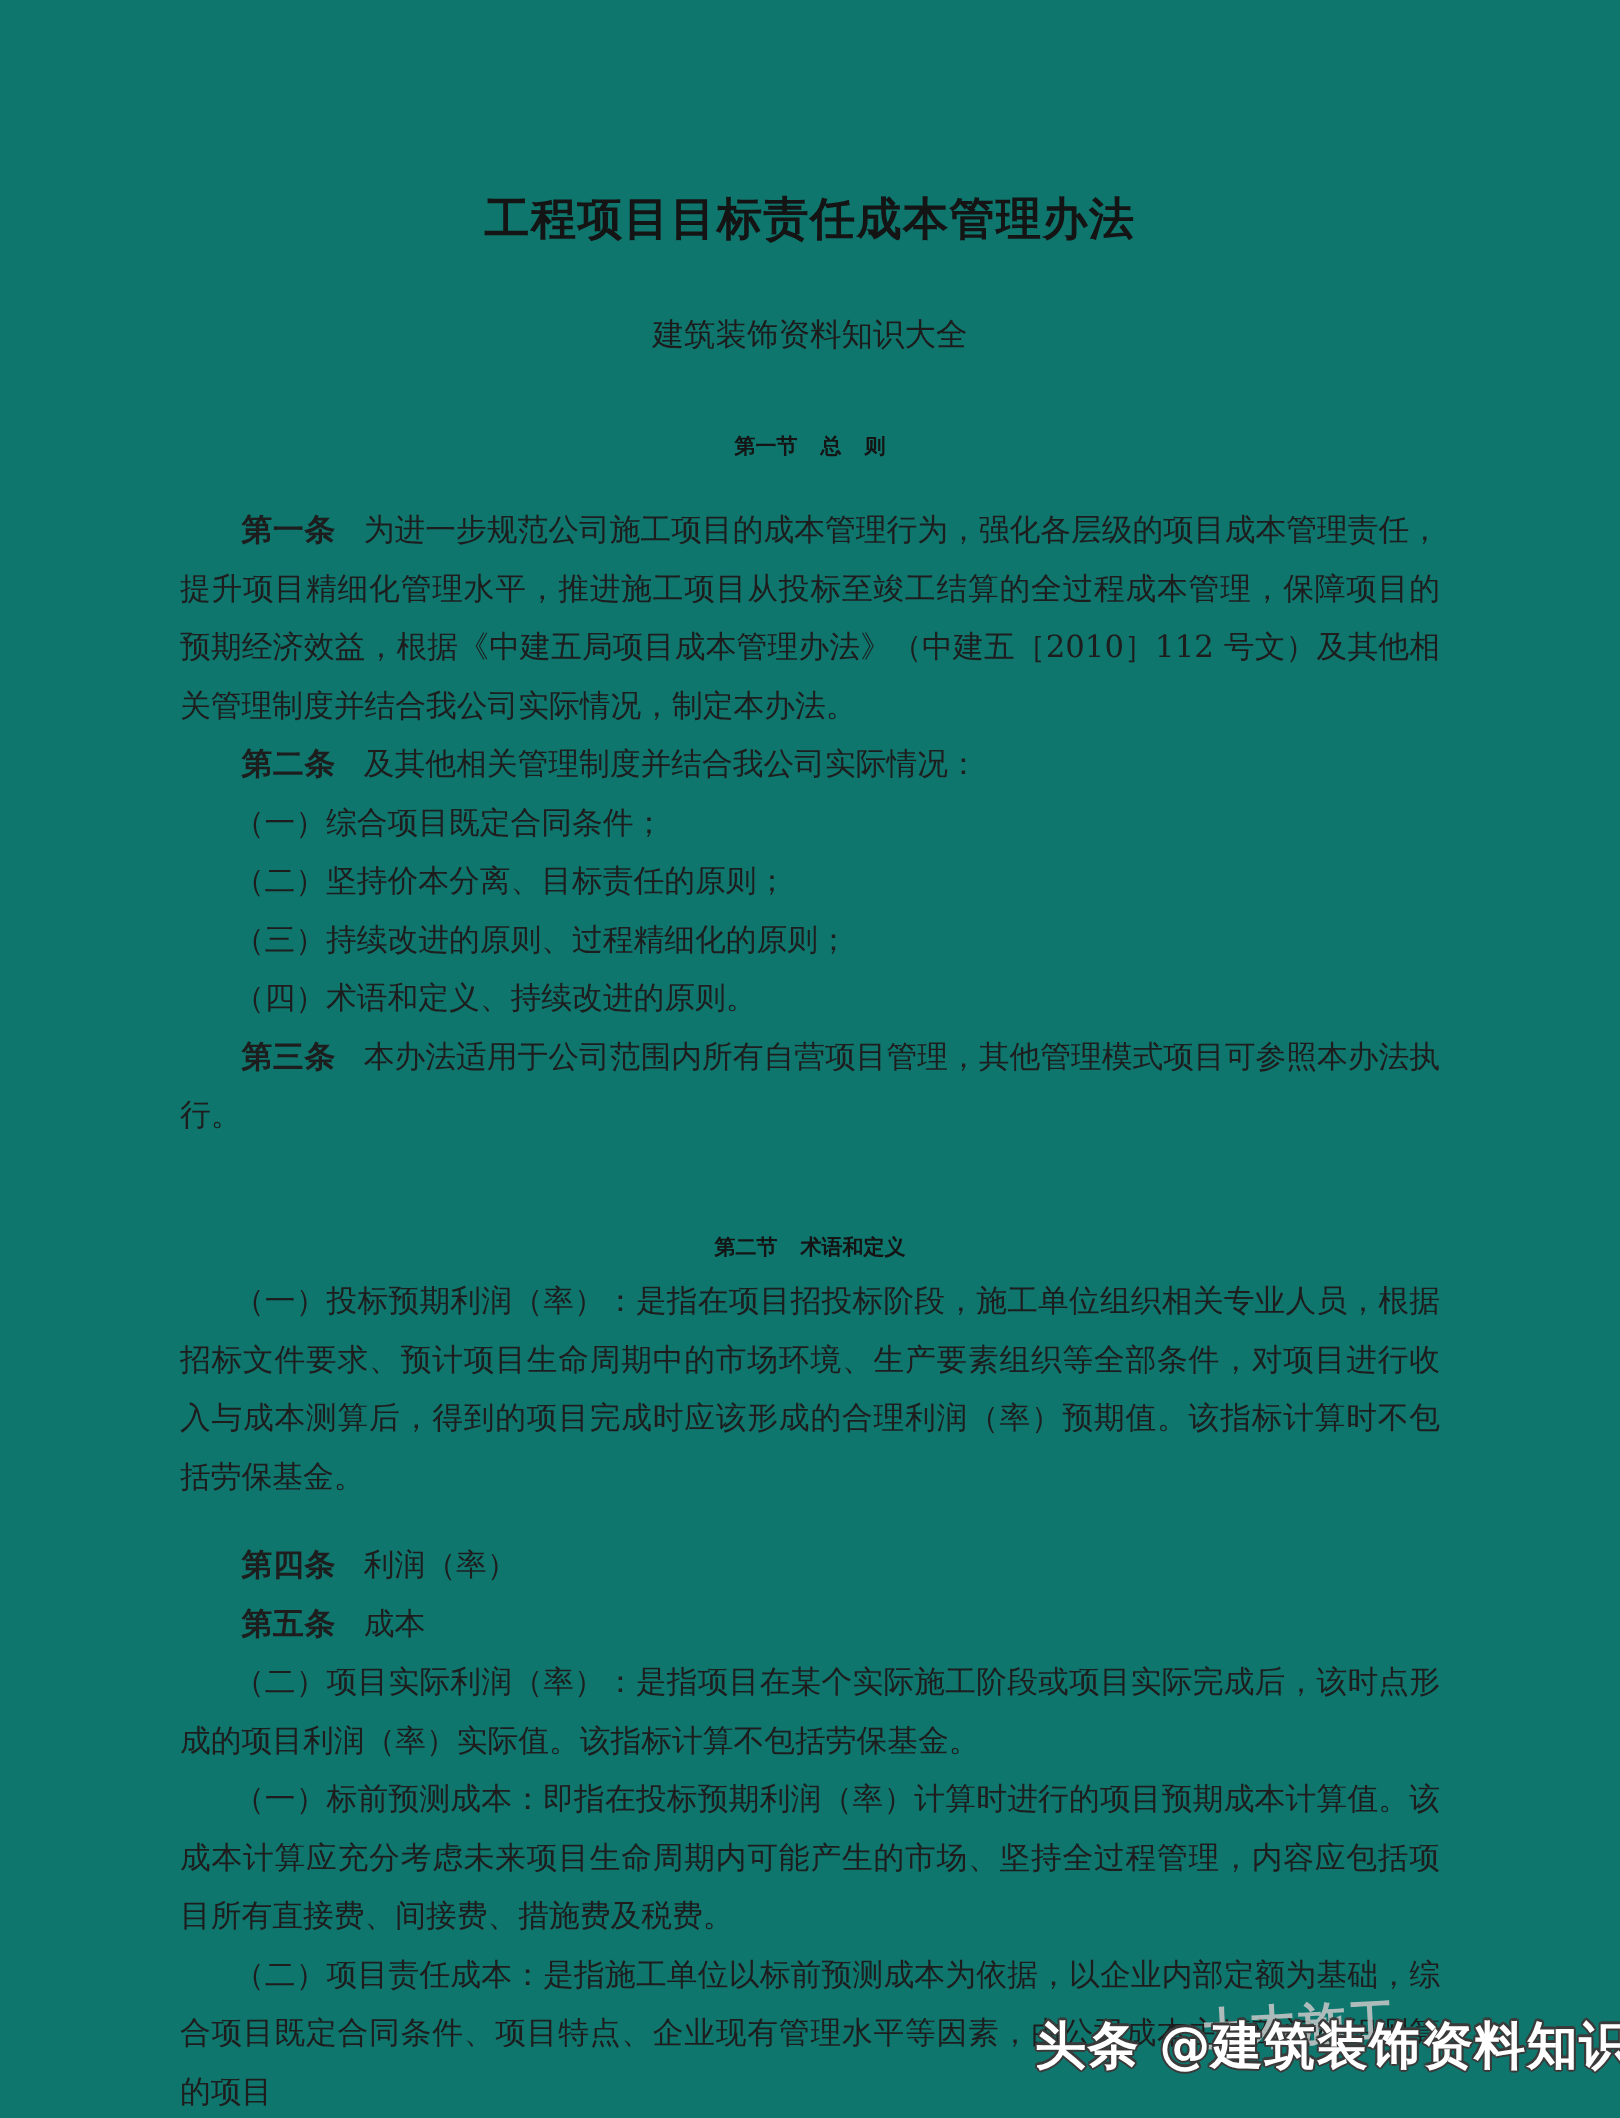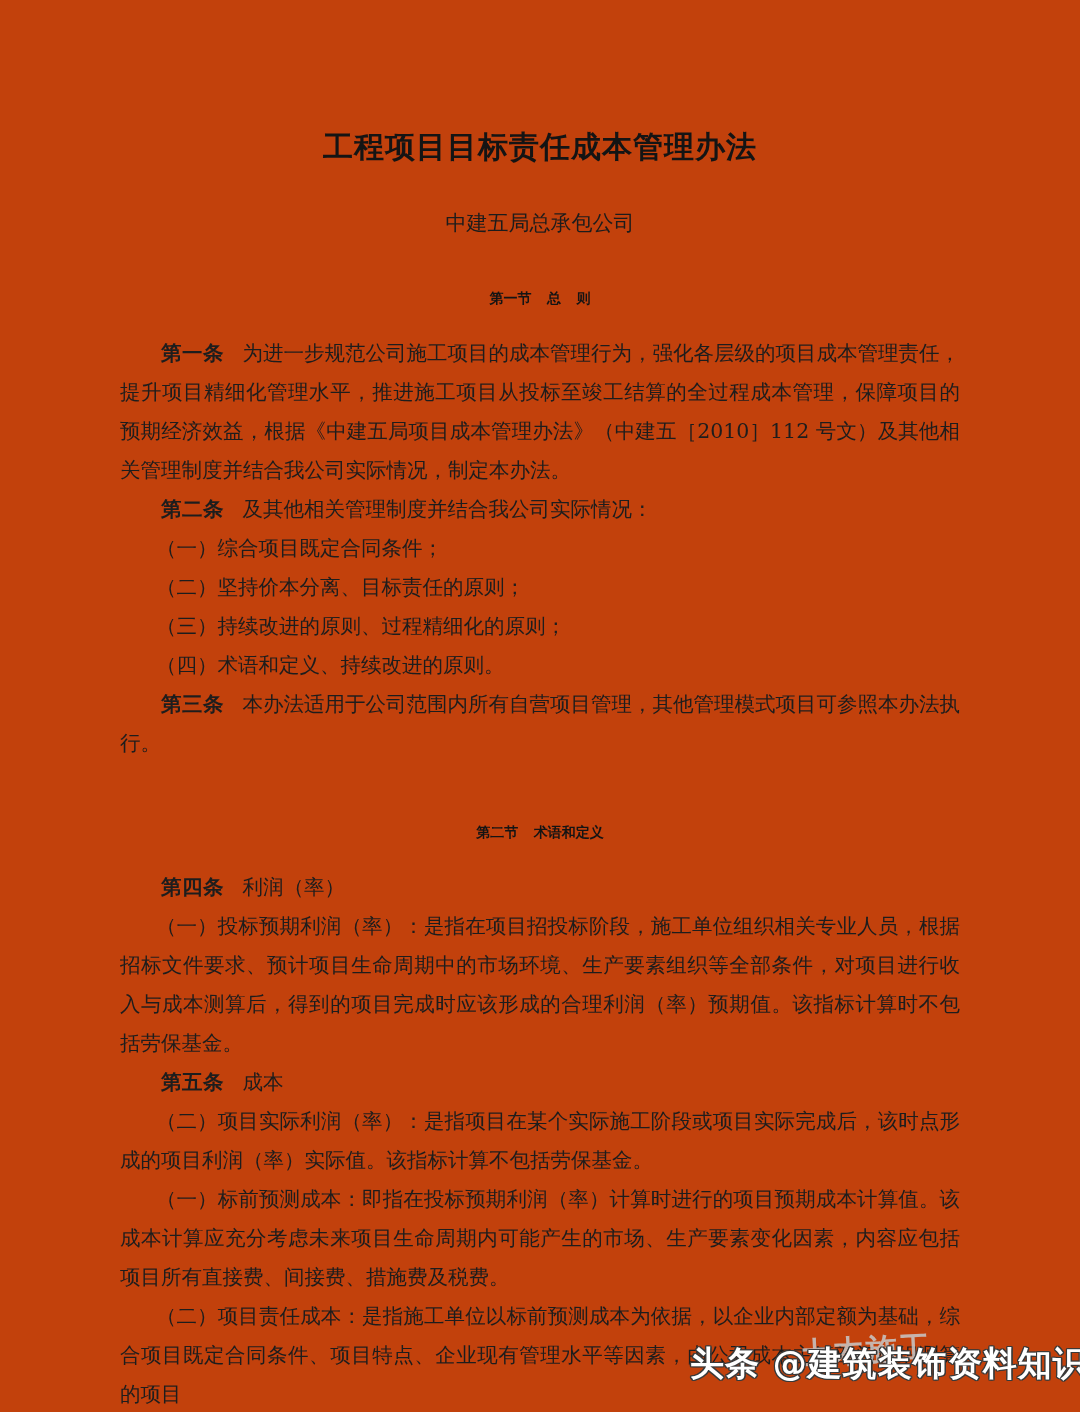--- a/index.html
+++ b/index.html
@@ -12,21 +12,21 @@
     height: 1412px;
     position: relative;
     overflow: hidden;
     font-family: "DejaVu Serif", "Liberation Serif", serif;
     color: #1a1a1a;
   }
 
   .page {
     position: absolute;
     inset: 0;
-    background: #c2410c;
+    background: #0f766e;
     text-decoration: underline;
   }
 
   .content {
     position: absolute;
     left: 120px;
     top: 0;
     width: 840px;
   }
 
@@ -141,45 +141,45 @@
 </style>
 </head>
 <body>
 
 <div class="page">
 
   <div class="content">
 
     <div class="doc-title">工程项目目标责任成本管理办法</div>
 
-    <div class="doc-subtitle">中建五局总承包公司</div>
+    <div class="doc-subtitle">建筑装饰资料知识大全</div>
 
     <div class="section-heading sec-1"><span>第一节</span><span class="gap-title-wide"></span><span>总</span><span class="gap-title-wide"></span><span>则</span></div>
 
     <p class="para indent p-first"><span class="art-label">第一条</span><span class="art-gap"></span><span>为进一步规范公司施工项目的成本管理行为，强化各层级的项目成本管理责任，提升项目精细化管理水平，推进施工项目从投标至竣工结算的全过程成本管理，保障项目的预期经济效益，根据《中建五局项目成本管理办法》（中建五［2010］112 号文）及其他相关管理制度并结合我公司实际情况，制定本办法。</span></p>
 
     <p class="para indent"><span class="art-label">第二条</span><span class="art-gap"></span><span>及其他相关管理制度并结合我公司实际情况：</span></p>
 
     <p class="para item">（一）综合项目既定合同条件；</p>
     <p class="para item">（二）坚持价本分离、目标责任的原则；</p>
     <p class="para item">（三）持续改进的原则、过程精细化的原则；</p>
     <p class="para item">（四）术语和定义、持续改进的原则。</p>
 
     <p class="para indent"><span class="art-label">第三条</span><span class="art-gap"></span><span>本办法适用于公司范围内所有自营项目管理，其他管理模式项目可参照本办法执行。</span></p>
 
     <div class="section-heading sec-2"><span>第二节</span><span class="gap-title-wide"></span><span>术语和定义</span></div>
 
+    <p class="para item">（一）投标预期利润（率）：是指在项目招投标阶段，施工单位组织相关专业人员，根据招标文件要求、预计项目生命周期中的市场环境、生产要素组织等全部条件，对项目进行收入与成本测算后，得到的项目完成时应该形成的合理利润（率）预期值。该指标计算时不包括劳保基金。</p>
+
     <p class="para indent p-first"><span class="art-label">第四条</span><span class="art-gap"></span><span>利润（率）</span></p>
-
-    <p class="para item">（一）投标预期利润（率）：是指在项目招投标阶段，施工单位组织相关专业人员，根据招标文件要求、预计项目生命周期中的市场环境、生产要素组织等全部条件，对项目进行收入与成本测算后，得到的项目完成时应该形成的合理利润（率）预期值。该指标计算时不包括劳保基金。</p>
     <p class="para indent"><span class="art-label">第五条</span><span class="art-gap"></span><span>成本</span></p>
 
     <p class="para item">（二）项目实际利润（率）：是指项目在某个实际施工阶段或项目实际完成后，该时点形成的项目利润（率）实际值。该指标计算不包括劳保基金。</p>
 
-    <p class="para item">（一）标前预测成本：即指在投标预期利润（率）计算时进行的项目预期成本计算值。该成本计算应充分考虑未来项目生命周期内可能产生的市场、生产要素变化因素，内容应包括项目所有直接费、间接费、措施费及税费。</p>
+    <p class="para item">（一）标前预测成本：即指在投标预期利润（率）计算时进行的项目预期成本计算值。该成本计算应充分考虑未来项目生命周期内可能产生的市场、坚持全过程管理，内容应包括项目所有直接费、间接费、措施费及税费。</p>
     <p class="para item">（二）项目责任成本：是指施工单位以标前预测成本为依据，以企业内部定额为基础，综合项目既定合同条件、项目特点、企业现有管理水平等因素，由公司成本主管部门组织测算的项目</p>
 
   </div>
 
   <div class="wm-layer">
     <div class="wm-faint">土木施工</div>
     <div class="wm-main">头条 @建筑装饰资料知识大全</div>
   </div>
 
 </div>

